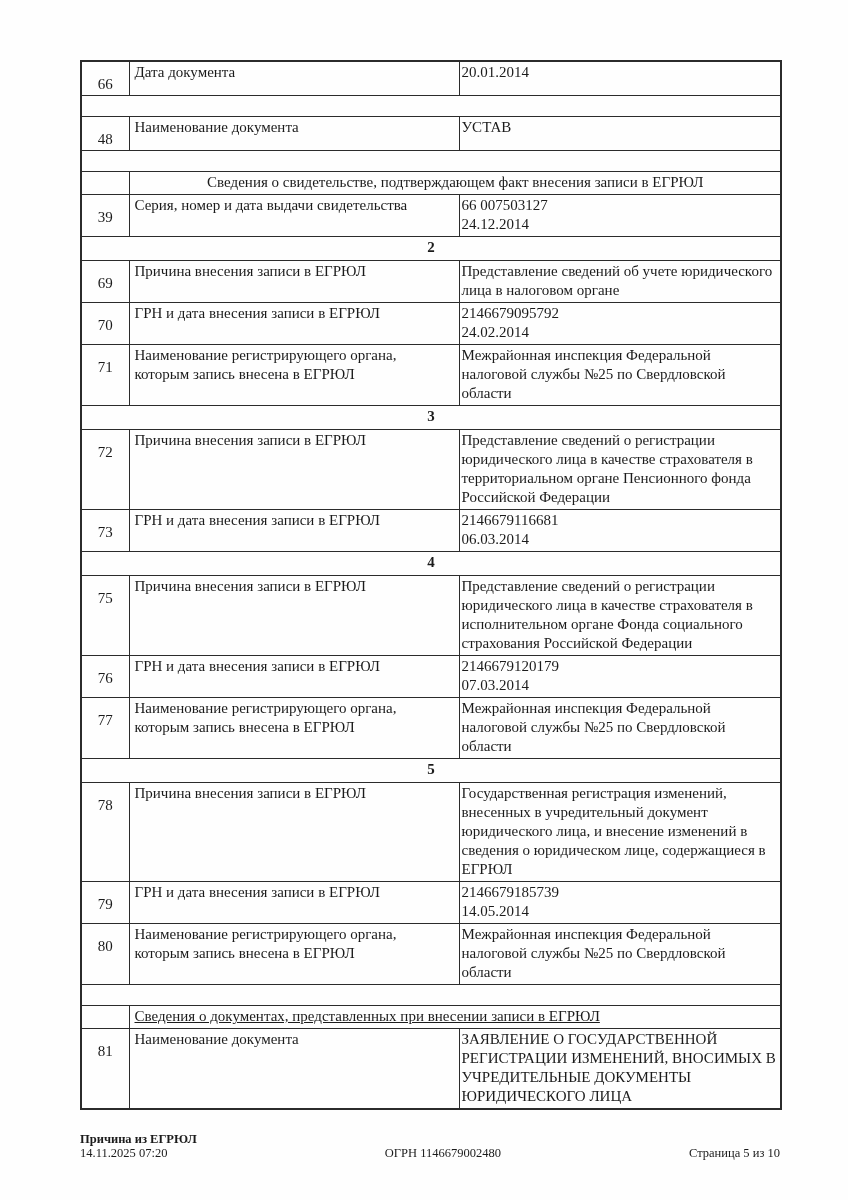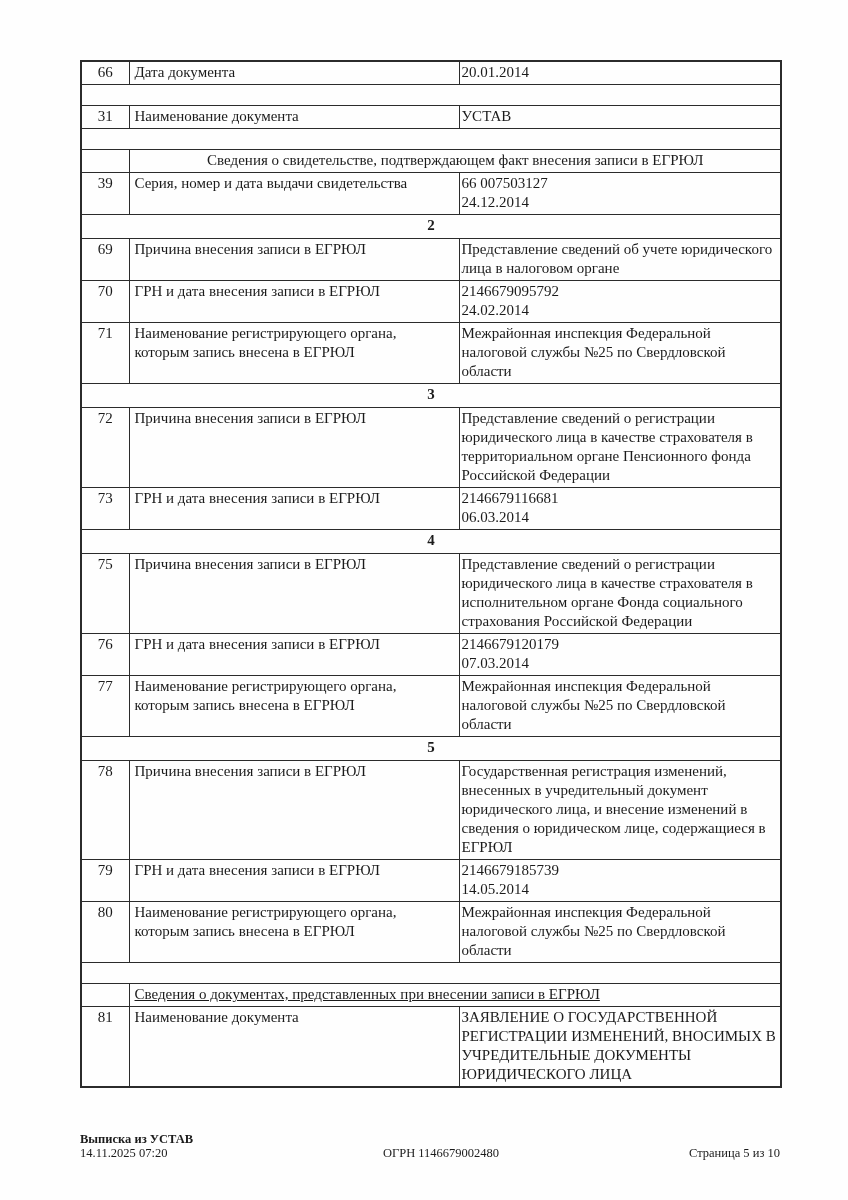--- a/index.html
+++ b/index.html
@@ -33,21 +33,21 @@
     font-size: 15px;
     line-height: 19px;
     overflow: hidden;
   }
   col.w-num   { width: 48px; }
   col.w-label { width: 330px; }
   col.w-value { width: 322px; }
 
   td.c-num {
     text-align: center;
-    padding: 1px 2px 1px 2px;
+    padding: 13px 2px 1px 2px;
   }
   td.c-label {
     padding: 1px 4px 2px 5px;
   }
   td.c-value {
     padding: 1px 2px 2px 2px;
     white-space: pre-line;
   }
   tr.r-spacer td {
     height: 20px;
@@ -101,21 +101,21 @@
         <td class="c-num">66</td>
         <td class="c-label">Дата документа</td>
         <td class="c-value">20.01.2014</td>
       </tr>
 
       <tr class="r-spacer">
         <td colspan="3"></td>
       </tr>
 
       <tr class="r-data">
-        <td class="c-num">31</td>
+        <td class="c-num">48</td>
         <td class="c-label">Наименование документа</td>
         <td class="c-value">УСТАВ</td>
       </tr>
 
       <tr class="r-spacer">
         <td colspan="3"></td>
       </tr>
 
       <tr class="r-header align-center">
         <td class="h-num"></td>
@@ -228,20 +228,20 @@
       <tr class="r-data">
         <td class="c-num">81</td>
         <td class="c-label">Наименование документа</td>
         <td class="c-value">ЗАЯВЛЕНИЕ О ГОСУДАРСТВЕННОЙ РЕГИСТРАЦИИ ИЗМЕНЕНИЙ, ВНОСИМЫХ В УЧРЕДИТЕЛЬНЫЕ ДОКУМЕНТЫ  ЮРИДИЧЕСКОГО ЛИЦА</td>
       </tr>
     </tbody>
   </table>
 
   <div class="footer">
     <div class="f-left">
-      <div class="f-title">Выписка из УСТАВ</div>
+      <div class="f-title">Причина из ЕГРЮЛ</div>
       <div class="f-dt">14.11.2025 07:20</div>
     </div>
     <div class="f-center">ОГРН 1146679002480</div>
     <div class="f-right">Страница 5 из 10</div>
   </div>
 
 </div>
 
 </body></html>

